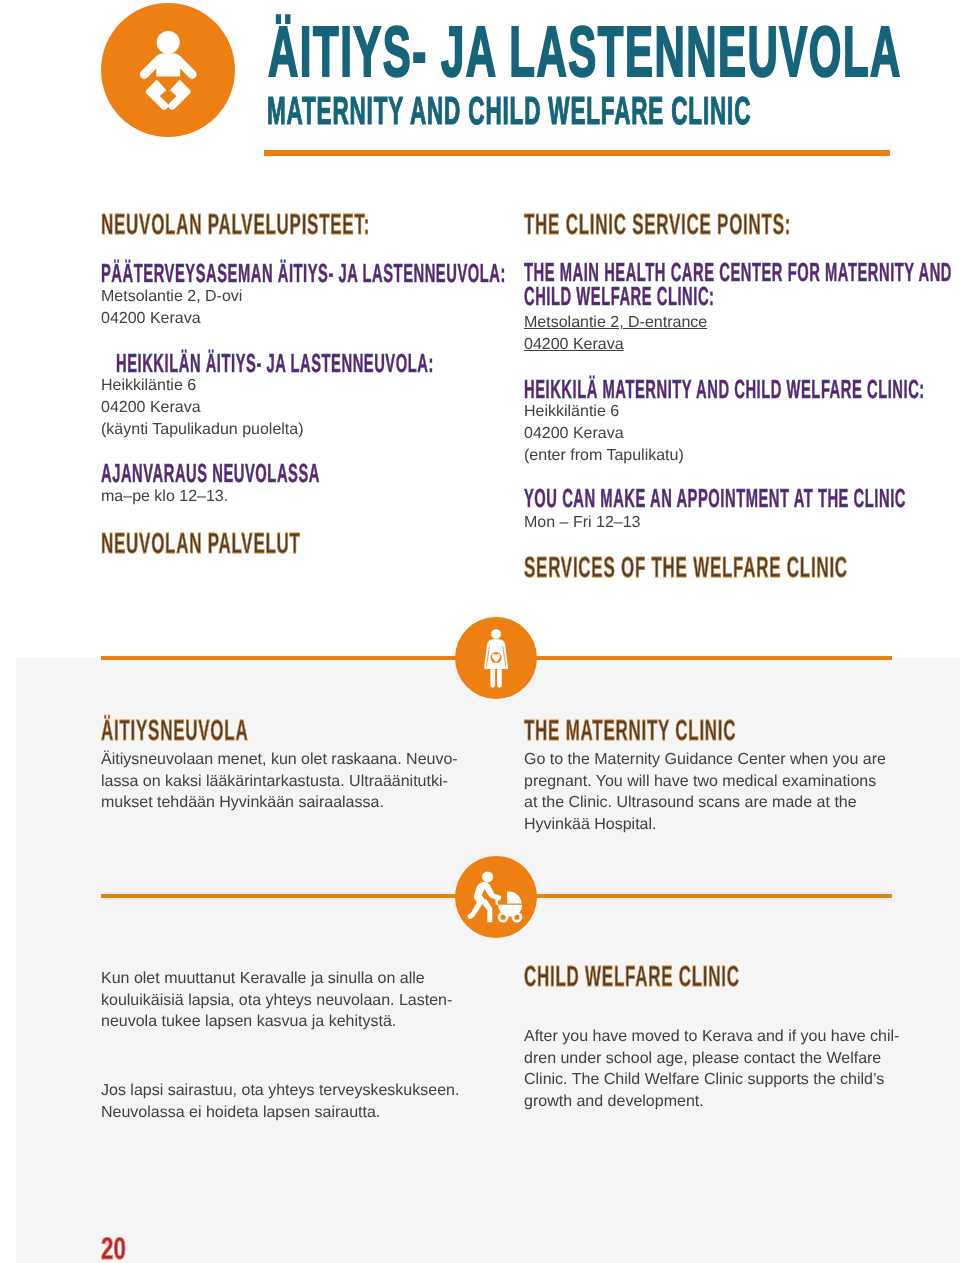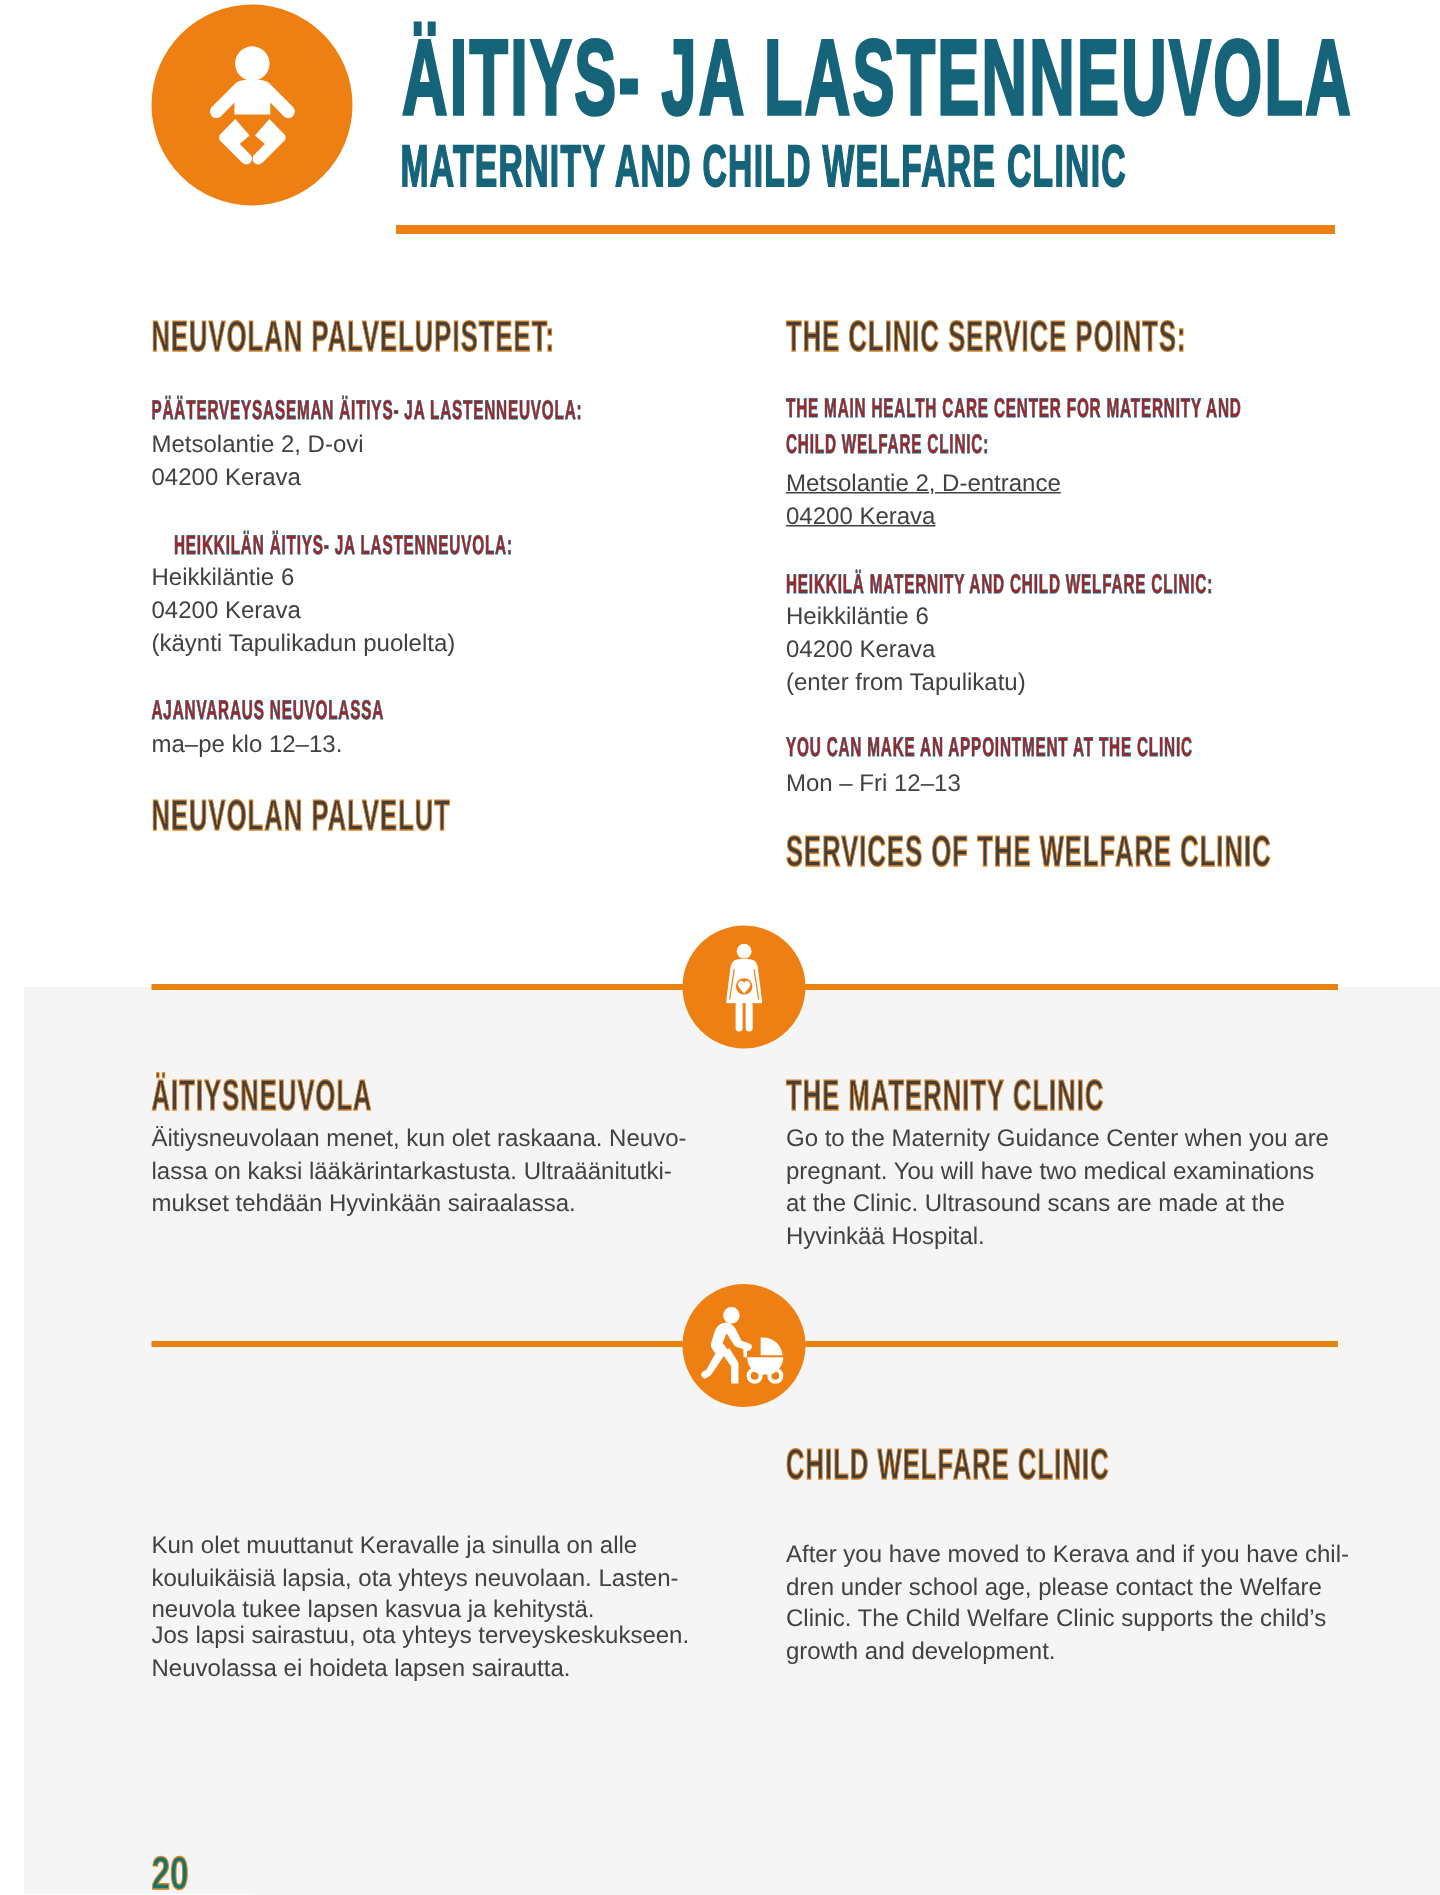--- a/index.html
+++ b/index.html
@@ -25,32 +25,32 @@
     color:#15647a; font-weight:bold; font-size:71px; line-height:71px; }
   .title-main .cond { transform:scaleX(0.5905); -webkit-text-stroke:2.2px #15647a; letter-spacing:2.6px; }
   .title-sub { position:absolute; left:251px; top:92px;
     color:#15647a; font-weight:bold; font-size:39px; line-height:39px; }
   .title-sub .cond { transform:scaleX(0.5758); -webkit-text-stroke:1.2px #15647a; letter-spacing:1.5px; }
   .rule-header { position:absolute; left:248px; top:150px; width:626px; height:6px; background:#ee8013; }
 
   
   .h-orange { position:absolute; color:#404040; font-weight:bold; font-size:29px; line-height:29px; }
   .h-orange .cond { transform:scaleX(0.5845); -webkit-text-stroke:0.9px #e08220; letter-spacing:1.3px; }
-  .h-teal { position:absolute; color:#b91c1c; font-weight:bold; font-size:18px; line-height:22px; }
+  .h-teal { position:absolute; color:#701a75; font-weight:bold; font-size:26px; line-height:22px; }
   .h-teal.ml { line-height:24.1px; }
   .h-teal .cond { transform:scaleX(0.5667); -webkit-text-stroke:0.55px #15647a; letter-spacing:0.95px; }
   .body-txt { position:absolute; color:#414141; font-size:16px; line-height:21.5px; font-weight:normal;
       white-space:pre-line; }
   .body-txt.addr { line-height:21.95px; }
 
   .divider { position:absolute; height:4px; background:#e8830f; }
   .circle-icon { position:absolute; width:76px; height:76px; border-radius:50%; background:#ee8013; }
   .circle-icon svg { position:absolute; left:0; top:0; }
 
-  .page-number { position:absolute; left:85px; top:1233px; color:#0f766e;
+  .page-number { position:absolute; left:85px; top:1233px; color:#be185d;
       font-weight:bold; font-size:31px; line-height:31px; }
   .page-number .cond { transform:scaleX(0.72); -webkit-text-stroke:0.95px #e08220; }
 </style>
 </head>
 <body>
 
 <div class="page">
   <div class="lower-bg"></div>
 
   <div class="header-icon">
@@ -139,21 +139,21 @@
         <path d="M481.9,904.4 l 24.1,0 c 0,5.6 -3.9,10.3 -9.2,11.6 l -5.7,0 c -5.3,-1.3 -9.2,-6.0 -9.2,-11.6 z"></path>
         <path d="M492.6,891.2 a 13.0,13.0 0 0 1 12.9,11.9 l -12.9,0 z"></path>
         <path d="M490.9,891.2 l 2.0,0 0,11.9 -2.0,0 z"></path>
         <path d="M479.2,897.8 l 2.4,0.7 0.3,5.9 -2.3,0 z"></path>
         <path d="M486.9,911.4 a 5.35,5.35 0 1 1 0,10.7 a 5.35,5.35 0 1 1 0,-10.7 z m 0,2.75 a 2.6,2.6 0 1 0 0,5.2 a 2.6,2.6 0 1 0 0,-5.2 z"></path>
         <path d="M500.7,911.4 a 5.35,5.35 0 1 1 0,10.7 a 5.35,5.35 0 1 1 0,-10.7 z m 0,2.75 a 2.6,2.6 0 1 0 0,5.2 a 2.6,2.6 0 1 0 0,-5.2 z"></path>
       </g>
     </svg>
   </div>
 
-  <div class="body-txt" style="left:85px; top:1020px;">Kun olet muuttanut Keravalle ja sinulla on alle
+  <div class="body-txt" style="left:85px; top:968px;">Kun olet muuttanut Keravalle ja sinulla on alle
 kouluikäisiä lapsia, ota yhteys neuvolaan. Lasten-
 neuvola tukee lapsen kasvua ja kehitystä.</div>
   <div class="body-txt" style="left:85px; top:1080px;">Jos lapsi sairastuu, ota yhteys terveyskeskukseen.
 Neuvolassa ei hoideta lapsen sairautta.</div>
 
   <div class="h-orange" style="left:508px; top:963px;"><span class="cond">CHILD WELFARE CLINIC</span></div>
   <div class="body-txt" style="left:508px; top:1026px;">After you have moved to Kerava and if you have chil-
 dren under school age, please contact the Welfare
 Clinic. The Child Welfare Clinic supports the child’s
 growth and development.</div>

